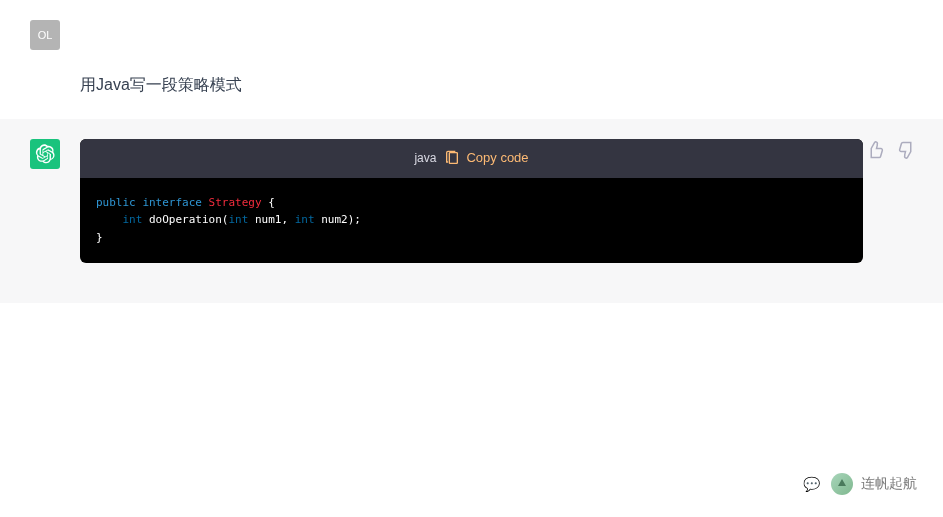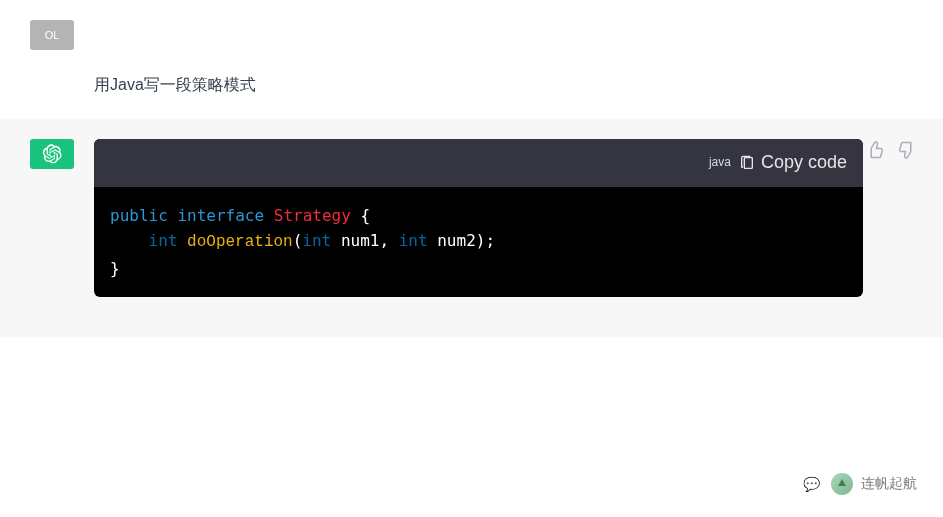--- a/index.html
+++ b/index.html
@@ -22,21 +22,21 @@
     .user-message {
       background: #ffffff;
       align-items: flex-start;
     }
     .assistant-message {
       background: #f7f7f8;
       align-items: flex-start;
       position: relative;
     }
     .avatar {
-      width: 44px;
+      width: 30px;
       height: 30px;
       flex-shrink: 0;
       margin-right: 20px;
       border-radius: 3px;
       display: flex;
       align-items: center;
       justify-content: center;
     }
     .user-avatar {
       background: #b4b4b4;
@@ -88,57 +88,57 @@
     }
     .code-block {
       background: #000000;
       border-radius: 6px;
       overflow: hidden;
       margin-bottom: 20px;
     }
     .code-header {
       background: #343541;
       display: flex;
-      justify-content: flex-end;
+      justify-content: center;
       align-items: center;
       padding: 8px 16px;
       color: #d9d9e3;
       font-size: 12px;
       gap: 8px;
     }
     .code-lang {
       font-family: inherit;
     }
     .copy-btn {
       display: flex;
       align-items: center;
       gap: 6px;
       cursor: pointer;
-      color: #e5e5e5;
-      font-size: 18px;
+      color: #fdba74;
+      font-size: 13px;
     }
     .copy-btn svg {
       width: 16px;
       height: 16px;
     }
     .code-content {
       padding: 16px;
       font-family: "Consolas", "Monaco", monospace;
-      font-size: 16px;
+      font-size: 11px;
       line-height: 1.6;
       color: #ffffff;
     }
     .code-line {
       white-space: pre;
     }
     .kw-public { color: #2e95d3; }
     .kw-interface { color: #2e95d3; }
     .kw-int { color: #0369a1; }
     .cls-name { color: #f22c3d; }
-    .fn-name { color: #eab308; font-family: Liberation Mono, monospace; }
+    .fn-name { color: #ffffff; }
     .punct { color: #ffffff; }
     .param { color: #ffffff; text-align: right; }
     
     .watermark {
       position: absolute;
       right: 18px;
       bottom: 18px;
       display: flex;
       align-items: center;
       gap: 8px;

